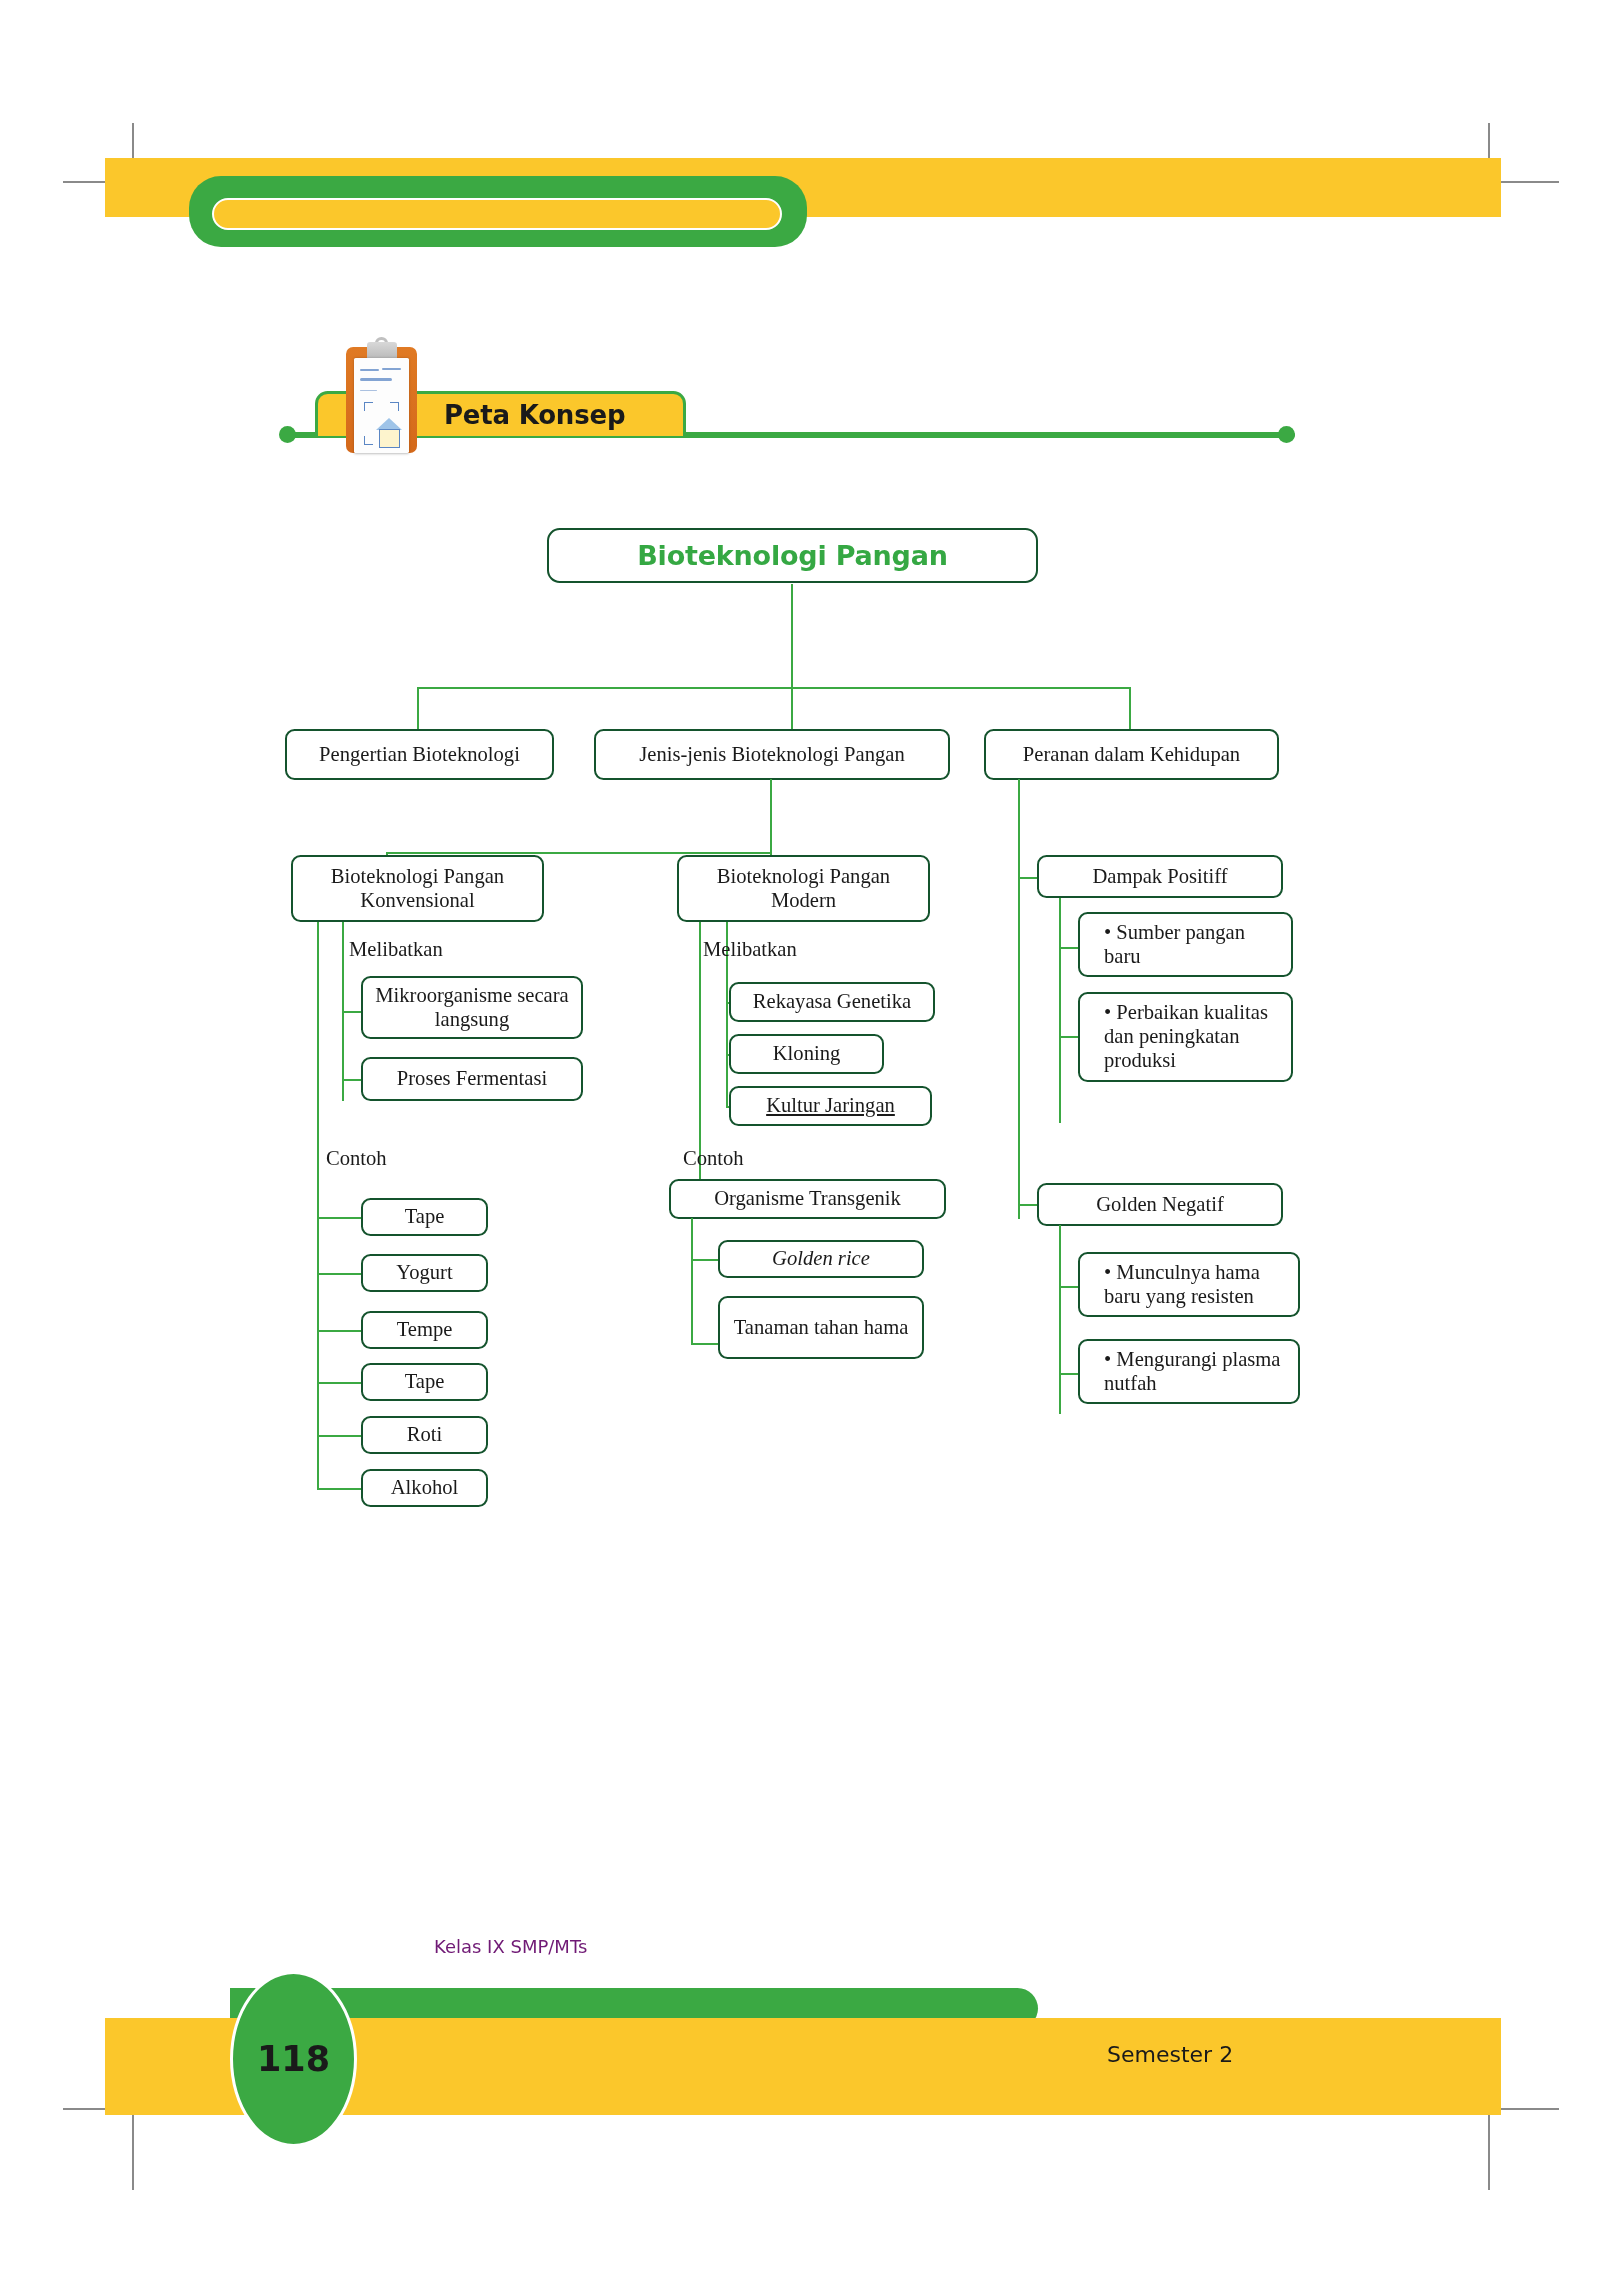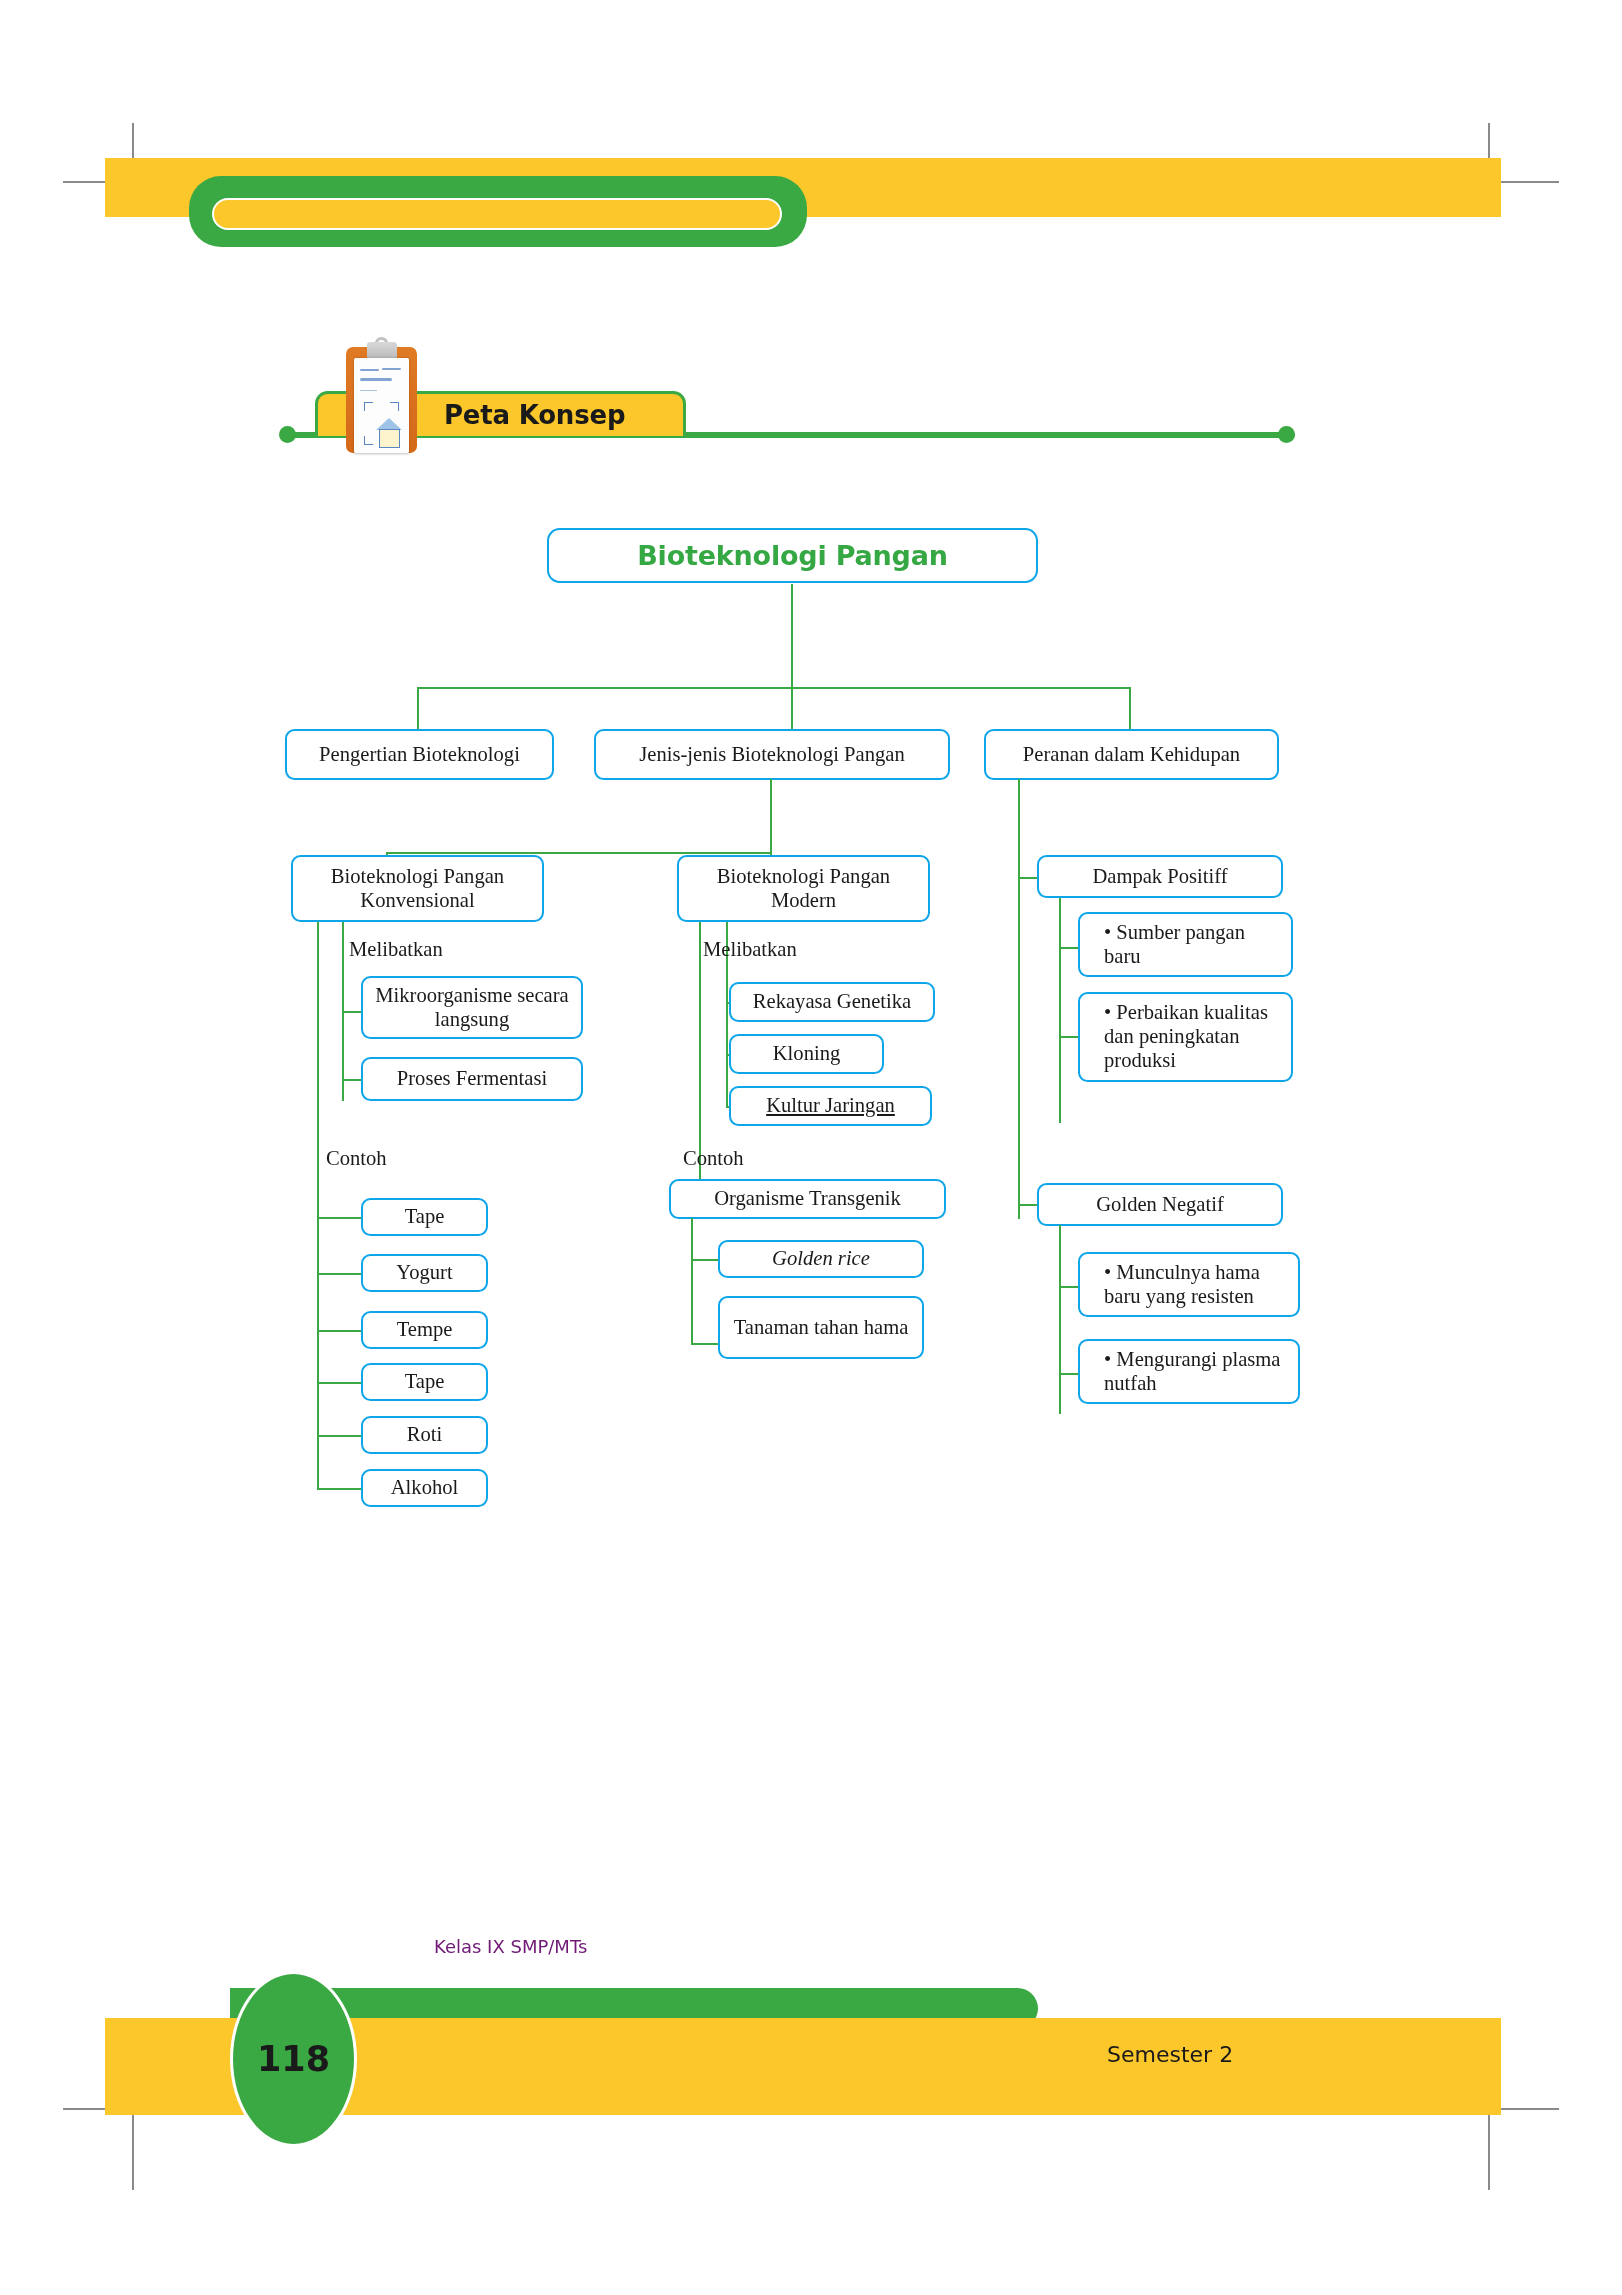--- a/index.html
+++ b/index.html
@@ -79,21 +79,21 @@
   .cb-house-roof{position:absolute;left:0;top:0;width:0;height:0;
     border-left:13.5px solid transparent;border-right:13.5px solid transparent;
     border-bottom:12px solid #9fc4e8;}
   .cb-house-box{position:absolute;left:3.2px;top:11px;width:20.6px;height:19px;
     background:#fdf4cd;border:1.6px solid #5a86c4;box-sizing:border-box;}
   .cb-corner{position:absolute;width:8px;height:8px;border:1.6px solid #5a86c4;}
 
   
   .node{
     position:absolute;
-    border:2px solid #0ea5e9;
+    border:2px solid #14532d;
     border-radius:9.5px;
     background:#ffffff;
     box-sizing:border-box;
     display:flex;align-items:center;justify-content:center;
     text-align:center;
     color:#1a1a1a;
     font-family:"Liberation Serif", serif;
     font-size:20.6px;
     line-height:1.16;
     padding:3.2px 6.3px;

